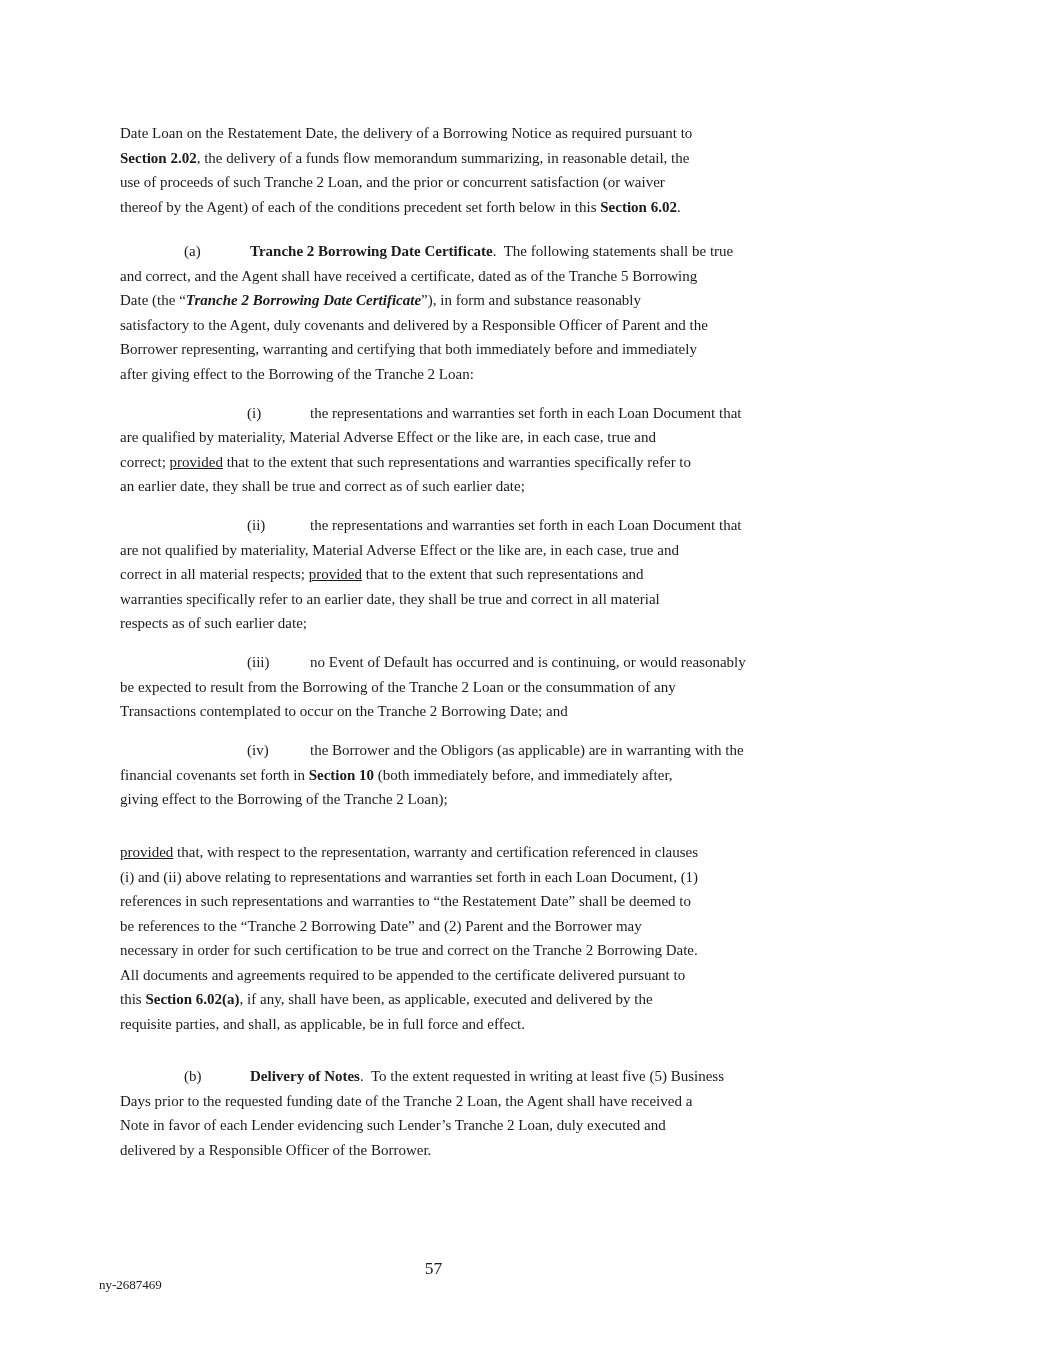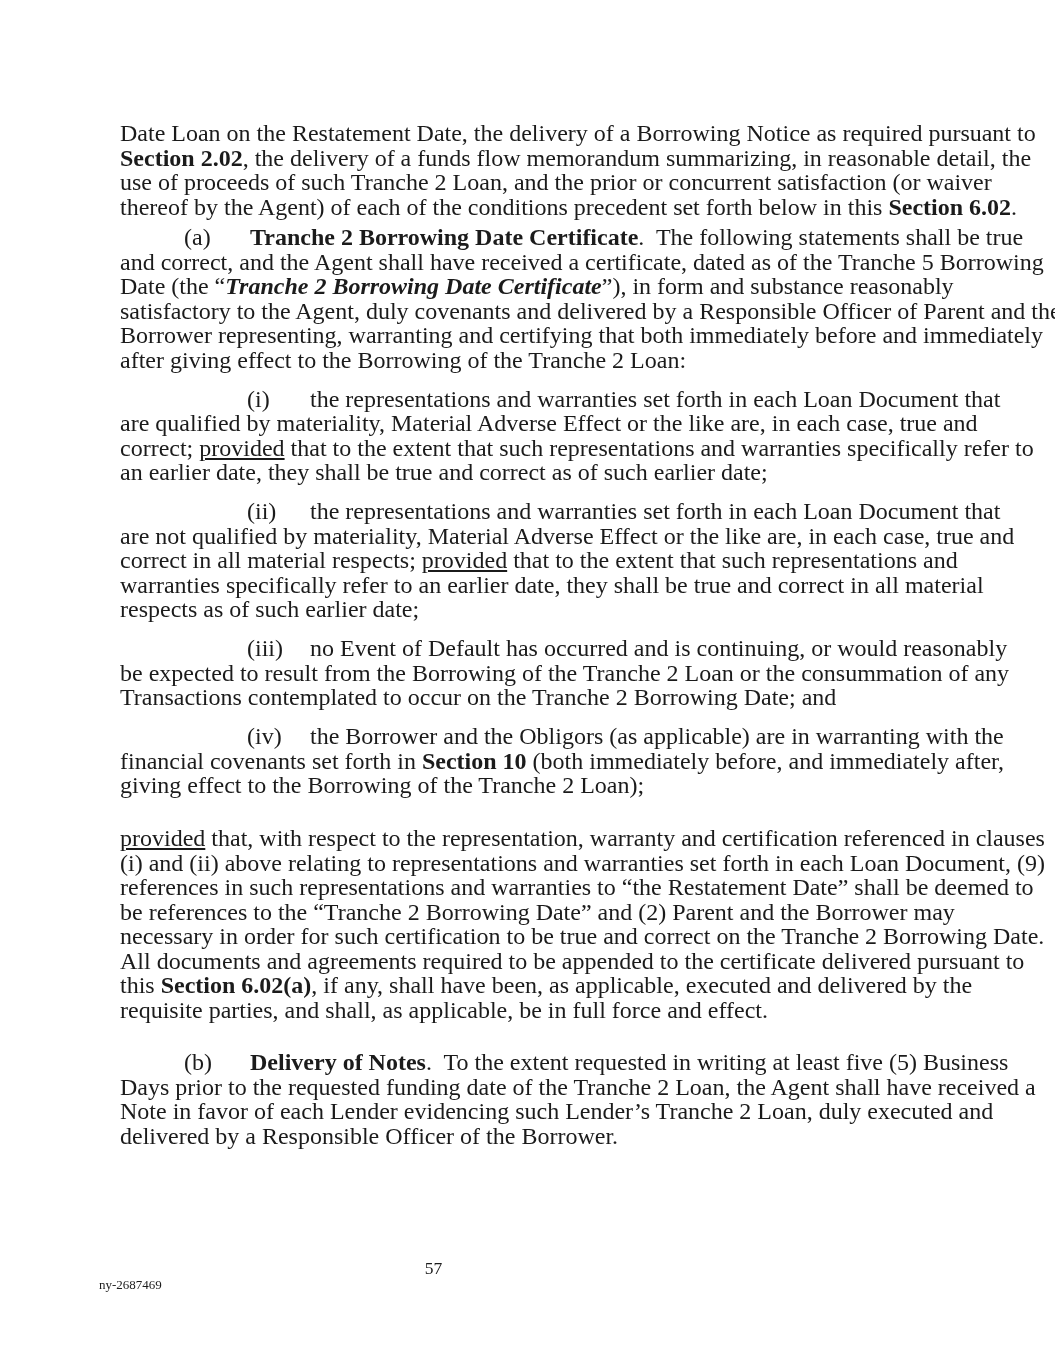--- a/index.html
+++ b/index.html
@@ -10,24 +10,24 @@
     background: #ffffff;
     overflow: hidden;
     font-family: "Liberation Serif", "DejaVu Serif", serif;
     color: #1b1b1b;
   }
   .doc-body {
     position: absolute;
     left: 120px;
     top: 121px;
     width: 815px;
-    font-size: 24px;
+    font-size: 15px;
   }
   .para { margin: 0; }
-  .m-a    { margin-top: 6px; }
+  .m-a    { margin-top: 20px; }
   .m-cl   { margin-top: 14.5px; }
   .m-prov { margin-top: 28.5px; }
   .m-b    { margin-top: 28px; }
   .ln {
     white-space: pre;
     line-height: 24.5px;
     height: 24.5px;
   }
   .ind1 { padding-left: 64px; }   
   .ind2 { padding-left: 127px; }  
@@ -95,21 +95,21 @@
     </div>
 
     <div class="para m-cl">
       <div class="ln ind2"><span class="lbl2">(iv)</span><span>the Borrower and the Obligors (as applicable) are in warranting with the</span></div>
       <div class="ln"><span>financial covenants set forth in </span><span class="b">Section 10</span><span> (both immediately before, and immediately after,</span></div>
       <div class="ln"><span>giving effect to the Borrowing of the Tranche 2 Loan);</span></div>
     </div>
 
     <div class="para m-prov">
       <div class="ln"><span class="u">provided</span><span> that, with respect to the representation, warranty and certification referenced in clauses</span></div>
-      <div class="ln"><span>(i) and (ii) above relating to representations and warranties set forth in each Loan Document, (9)</span></div>
+      <div class="ln"><span>(i) and (ii) above relating to representations and warranties set forth in each Loan Document, (1)</span></div>
       <div class="ln"><span>references in such representations and warranties to “the Restatement Date” shall be deemed to</span></div>
       <div class="ln"><span>be references to the “Tranche 2 Borrowing Date” and (2) Parent and the Borrower may</span></div>
       <div class="ln"><span>necessary in order for such certification to be true and correct on the Tranche 2 Borrowing Date.</span></div>
       <div class="ln"><span>All documents and agreements required to be appended to the certificate delivered pursuant to</span></div>
       <div class="ln"><span>this </span><span class="b">Section 6.02(a)</span><span>, if any, shall have been, as applicable, executed and delivered by the</span></div>
       <div class="ln"><span>requisite parties, and shall, as applicable, be in full force and effect.</span></div>
     </div>
 
     <div class="para m-b">
       <div class="ln ind1"><span class="lbl1">(b)</span><span class="b">Delivery of Notes</span><span>.  To the extent requested in writing at least five (5) Business</span></div>

